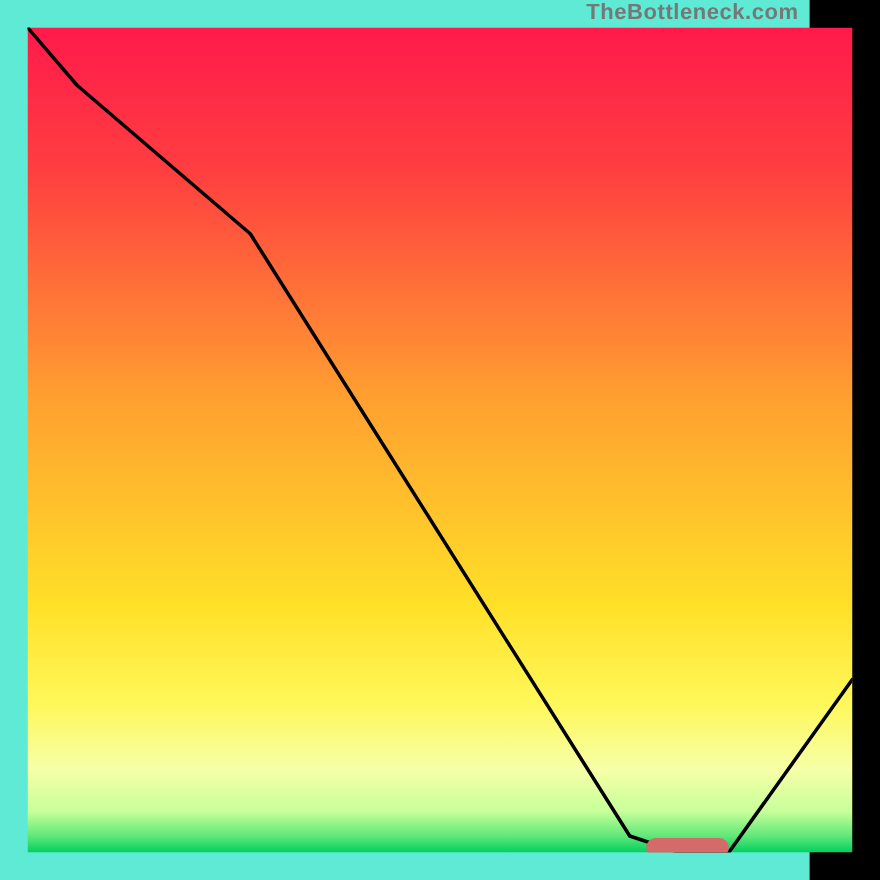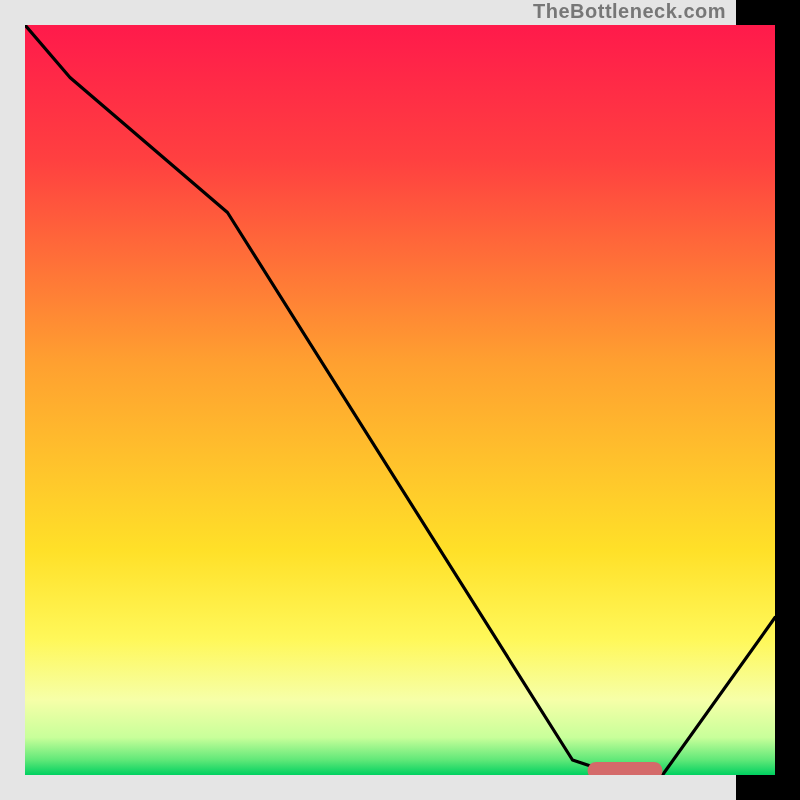--- a/index.html
+++ b/index.html
@@ -8,21 +8,21 @@
     width: 800px;
     height: 800px;
     background: #000;
     overflow: hidden;
     font-family: Arial, Helvetica, sans-serif;
   }
   .outer {
     width: 736px;
     height: 800px;
     position: relative;
-    background: #e5e5e5;
+    background: #5eead4;
   }
   .watermark {
     position: absolute;
     top: 0;
     right: 10px;
     color: #777;
     font-size: 20px;
     font-weight: 600;
     letter-spacing: 0.5px;
     user-select: none;

